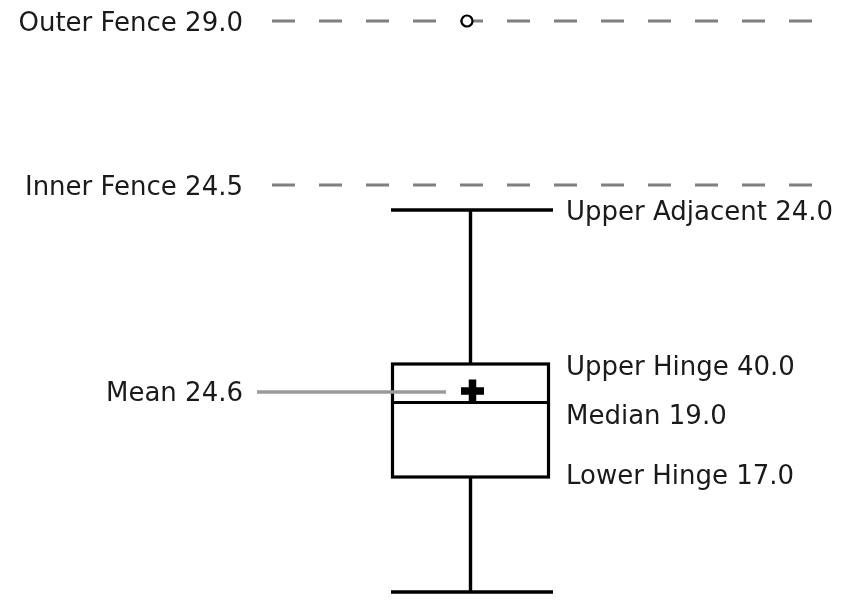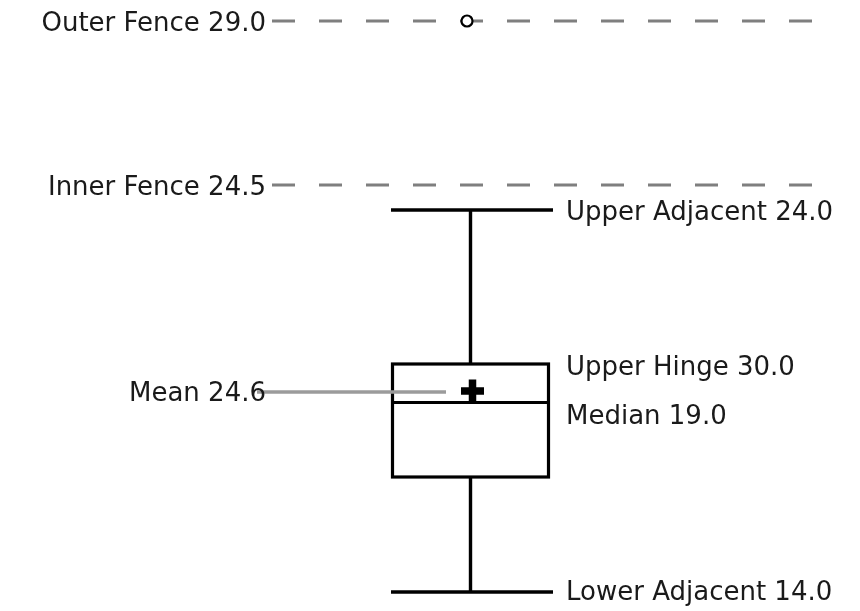--- a/index.html
+++ b/index.html
@@ -21,21 +21,21 @@
     top: 0;
   }
   .label {
     position: absolute;
     font-size: 26px;
     line-height: 1;
     color: #1a1a1a;
     white-space: nowrap;
     transform: translateY(-50%);
   }
-  .label-left  { right: 594px; text-align: left; margin-left: 40px; }
+  .label-left  { right: 617px; text-align: left; margin-left: 40px; }
   .label-right { left: 566px;  text-align: left; }
   #lbl-outer-fence    { top: 22px;  }
   #lbl-inner-fence    { top: 186px; }
   #lbl-mean           { top: 392px; }
   #lbl-upper-adjacent { top: 211px; }
   #lbl-upper-hinge    { top: 366px; }
   #lbl-median         { top: 401px; margin-top: 14px; }
   #lbl-lower-hinge    { top: 475px; }
   #lbl-lower-adjacent { top: 591px; }
 </style>
@@ -70,20 +70,20 @@
   </svg>
 
   <div id="lbl-outer-fence" class="label label-left">Outer Fence 29.0</div>
 
   <div id="lbl-inner-fence" class="label label-left">Inner Fence 24.5</div>
 
   <div id="lbl-mean" class="label label-left">Mean 24.6</div>
 
   <div id="lbl-upper-adjacent" class="label label-right">Upper Adjacent 24.0</div>
 
-  <div id="lbl-upper-hinge" class="label label-right">Upper Hinge 30.0</div>
+  <div id="lbl-upper-hinge" class="label label-right">Upper Hinge 40.0</div>
 
   <div id="lbl-median" class="label label-right">Median 19.0</div>
 
+  <div id="lbl-lower-hinge" class="label label-right">Lower Hinge 17.0</div>
 
-  <div id="lbl-lower-adjacent" class="label label-right">Lower Adjacent 14.0</div>
 
 </div>
 
 </body></html>

